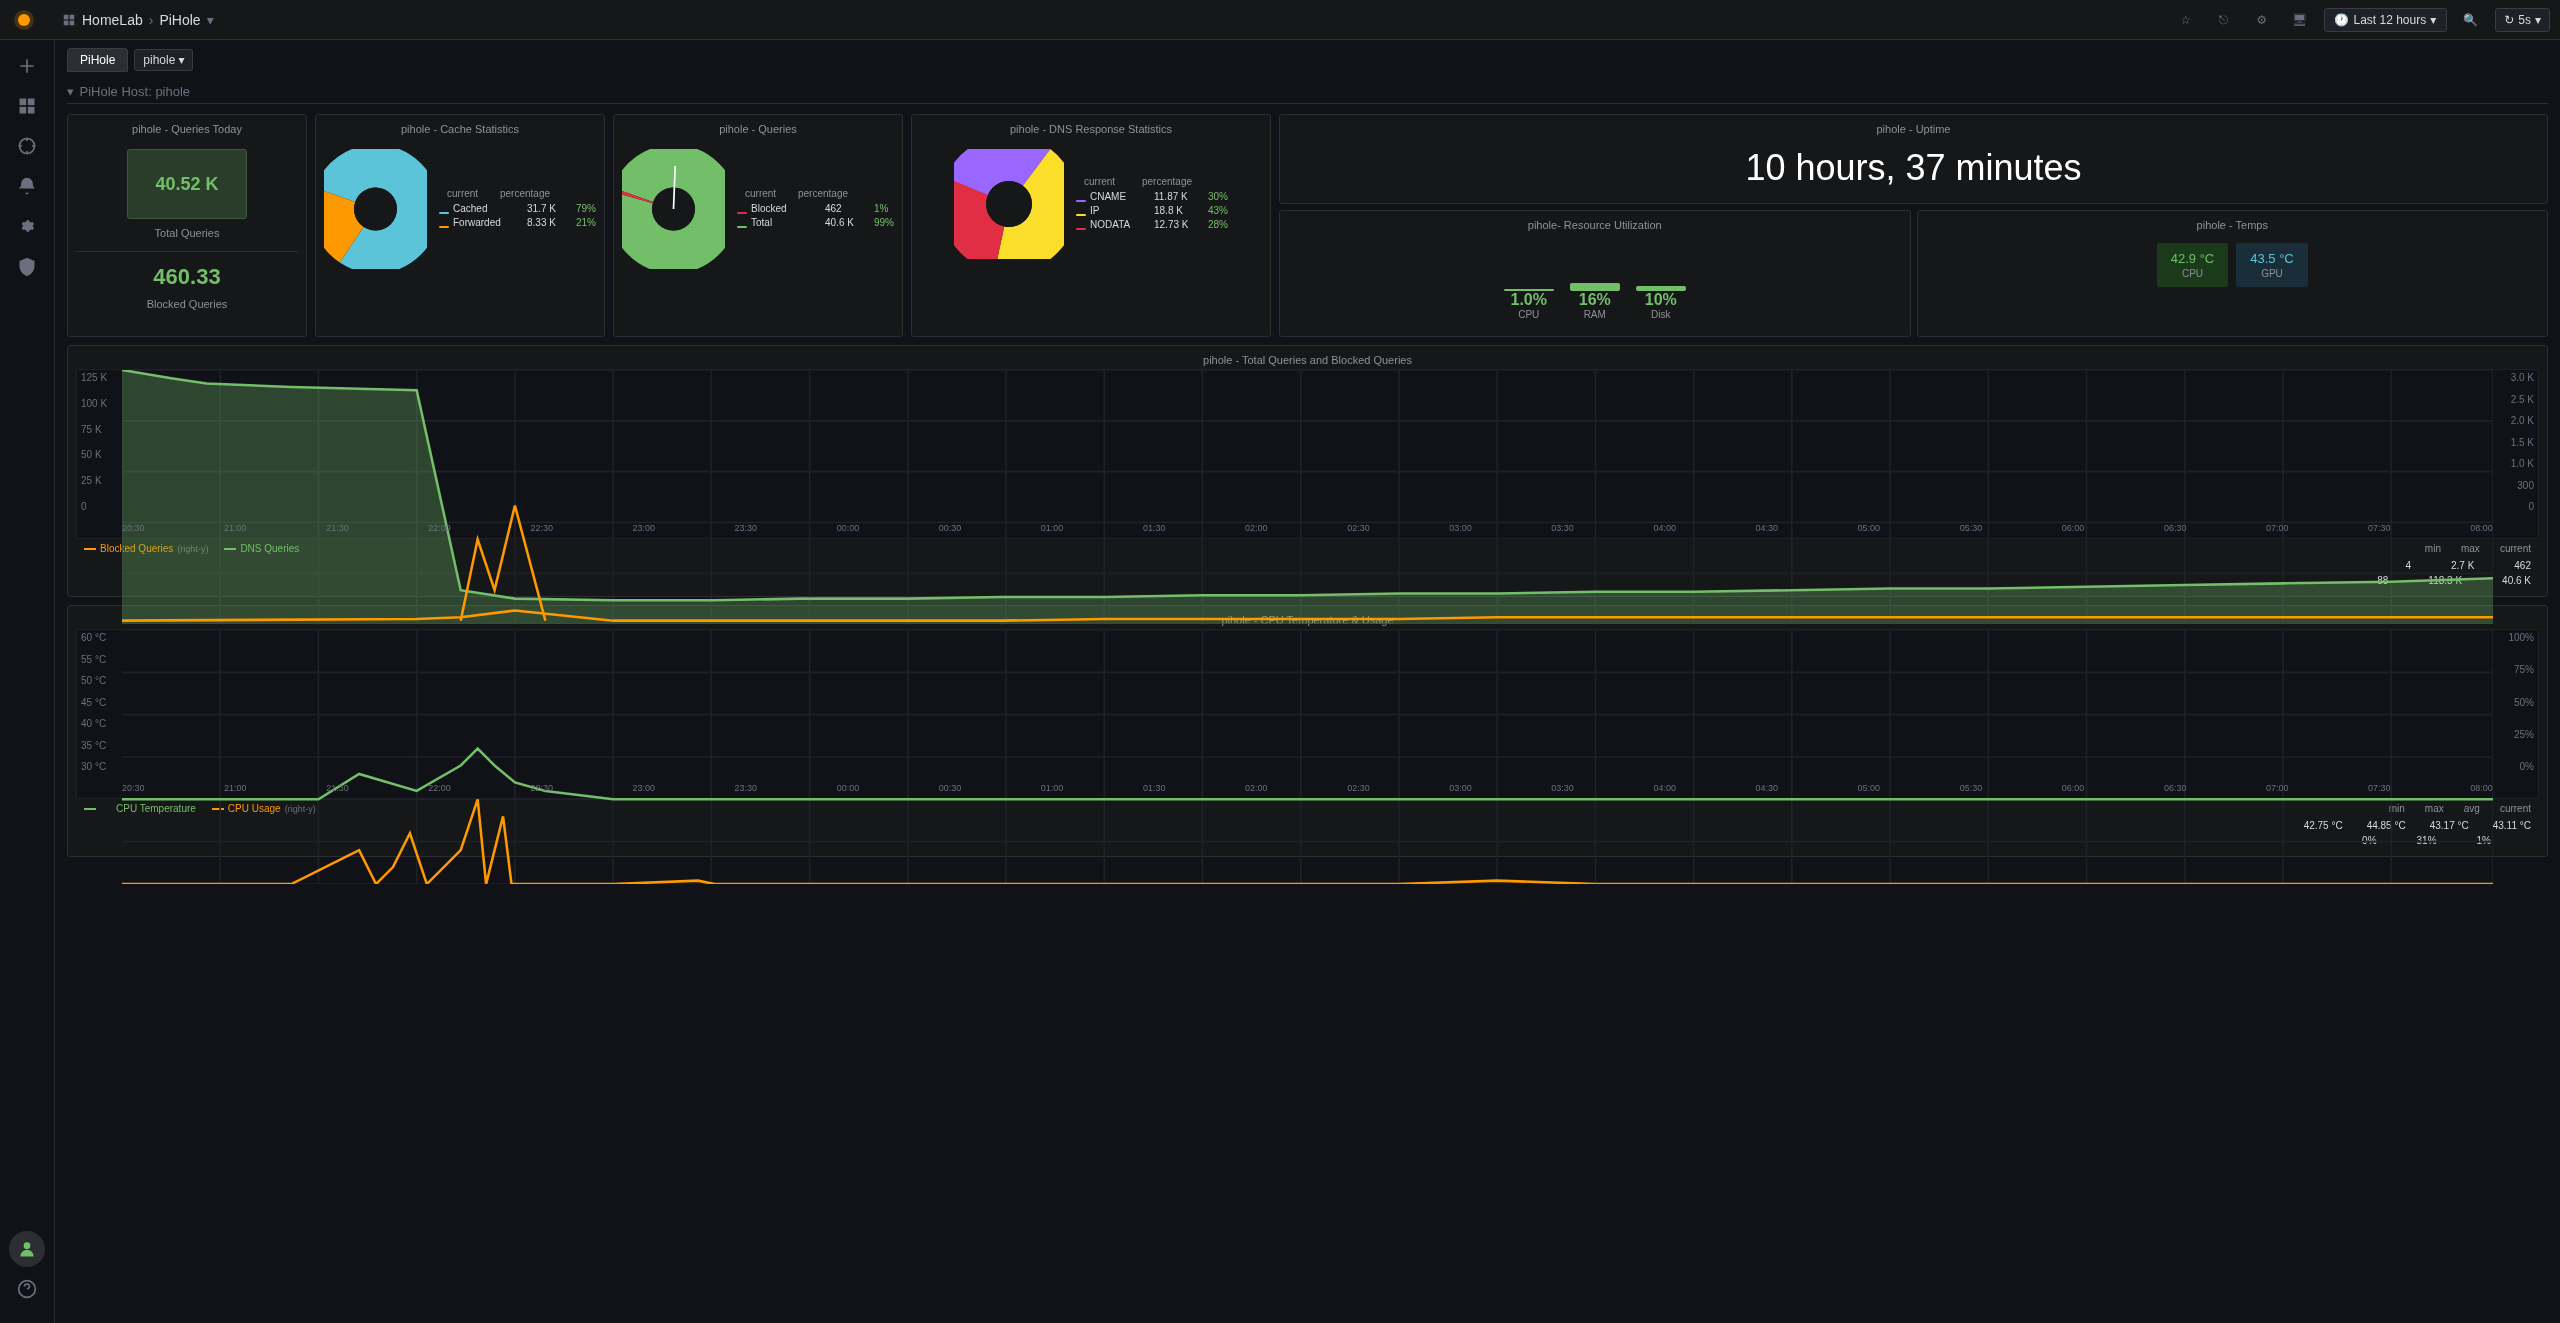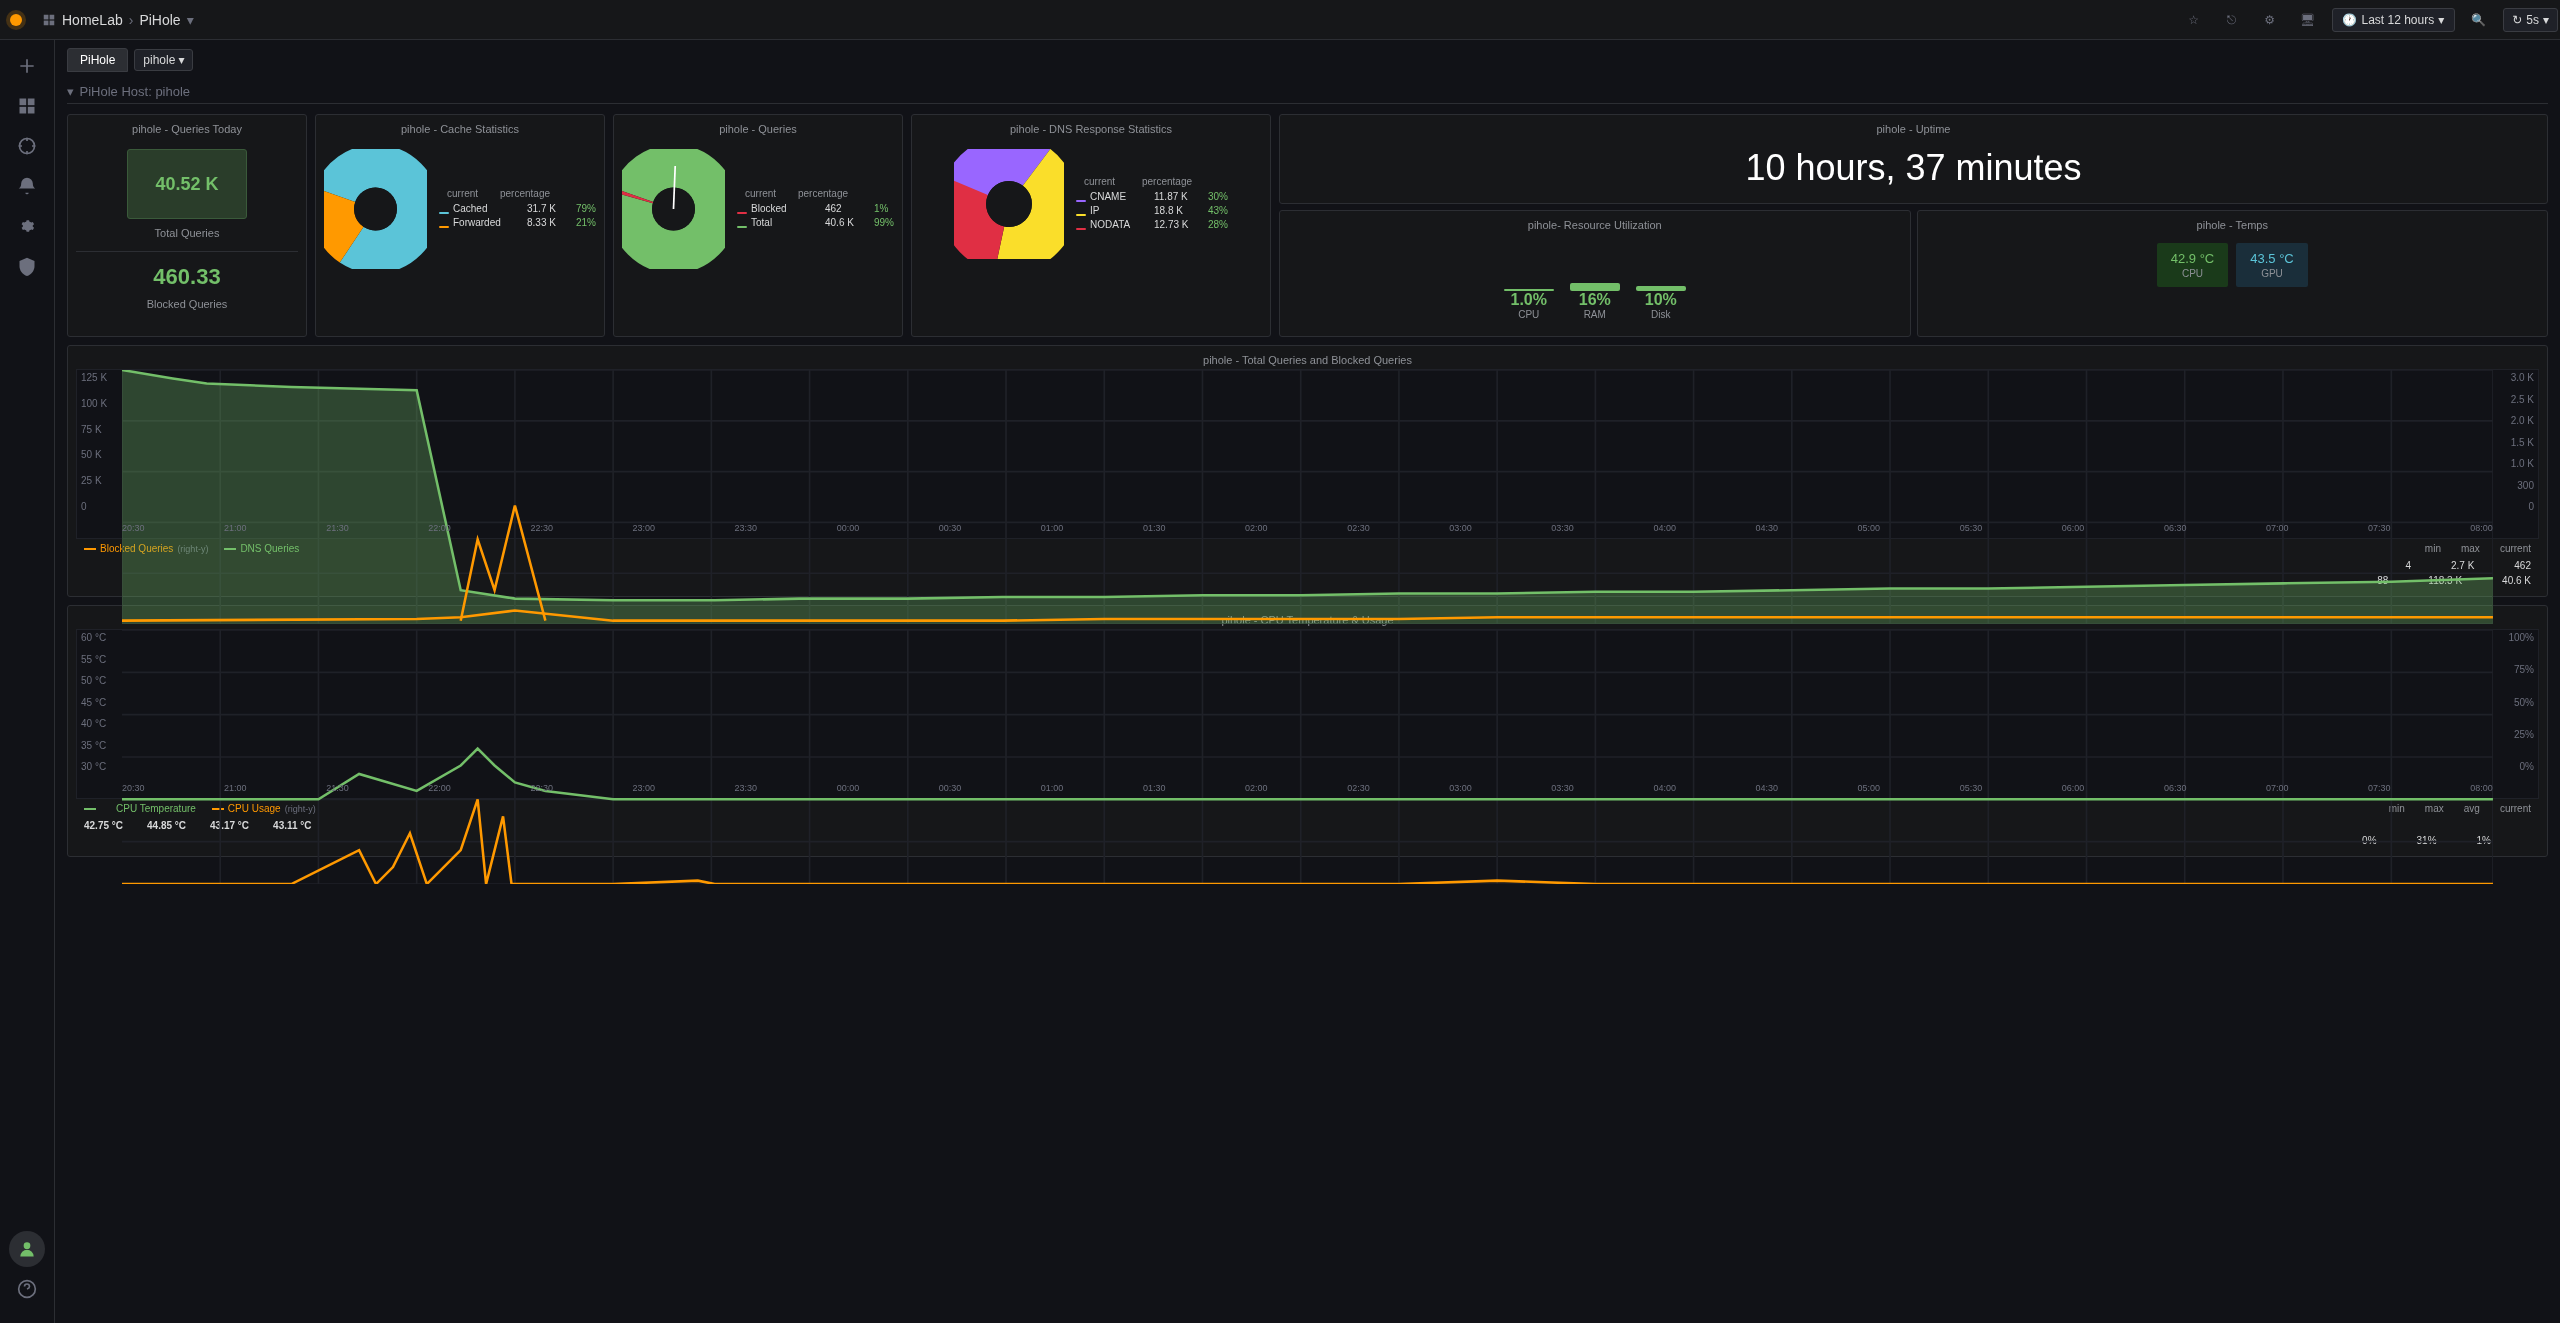--- a/index.html
+++ b/index.html
@@ -1,19 +1,19 @@
 <!DOCTYPE html>
 <html><head>
   <meta charset="utf-8">
   <style>
     * { box-sizing: border-box; margin: 0; padding: 0; }
     body { background: #111217; color: #d8d9da; font-family: 'Helvetica Neue', Arial, sans-serif; font-size: 12px; overflow: hidden; width: 2560px; height: 1323px; }
 
     
-    .topbar { height: 40px; background: #161719; border-bottom: 1px solid #2c2e33; display: flex; align-items: center; padding: 0 2px; gap: 12px; }
+    .topbar { height: 40px; background: #161719; border-bottom: 1px solid #2c2e33; display: flex; align-items: center; padding: 0 10px; gap: 24px; }
     .topbar-logo { width: 28px; height: 28px; display: flex; align-items: center; justify-content: center; }
     .topbar-logo svg { width: 24px; height: 24px; }
     .topbar-breadcrumb { display: flex; align-items: center; gap: 6px; font-size: 14px; color: #d8d9da; }
     .topbar-breadcrumb .sep { color: #6c6f7d; }
     .topbar-right { margin-left: auto; display: flex; align-items: center; gap: 10px; }
     .topbar-icon { width: 28px; height: 28px; display: flex; align-items: center; justify-content: center; color: #6c6f7d; cursor: pointer; border-radius: 3px; }
     .time-range-btn { background: #1f2128; border: 1px solid #3a3c42; border-radius: 3px; color: #d8d9da; padding: 4px 10px; font-size: 12px; display: flex; align-items: center; gap: 4px; cursor: pointer; }
     .refresh-btn { background: #1f2128; border: 1px solid #3a3c42; border-radius: 3px; color: #d8d9da; padding: 4px 8px; font-size: 12px; display: flex; align-items: center; gap: 4px; cursor: pointer; }
 
     
@@ -600,21 +600,21 @@
         <span style="color:#6c6f7d;font-size:9px;">(right-y)</span>
       </div>
       <div style="margin-left:auto;display:flex;gap:20px;font-size:10px;color:#8e9197;">
         <span>min</span>
           <span>max</span>
           <span>avg</span>
           <span>current</span>
       </div>
     </div>
 
-    <div style="padding:2px 8px;display:flex;justify-content:flex-start;font-size:10px;font-weight:bold;">
+    <div style="padding:2px 8px;display:flex;justify-content:flex-end;font-size:10px;">
       <span></span>
       <div style="display:flex;gap:24px;color:#d8d9da;">
         <span>42.75 °C</span>
           <span>44.85 °C</span>
           <span>43.17 °C</span>
           <span>43.11 °C</span>
       </div>
     </div>
     <div style="padding:2px 8px;display:flex;justify-content:space-between;font-size:10px;">
       <span></span>

